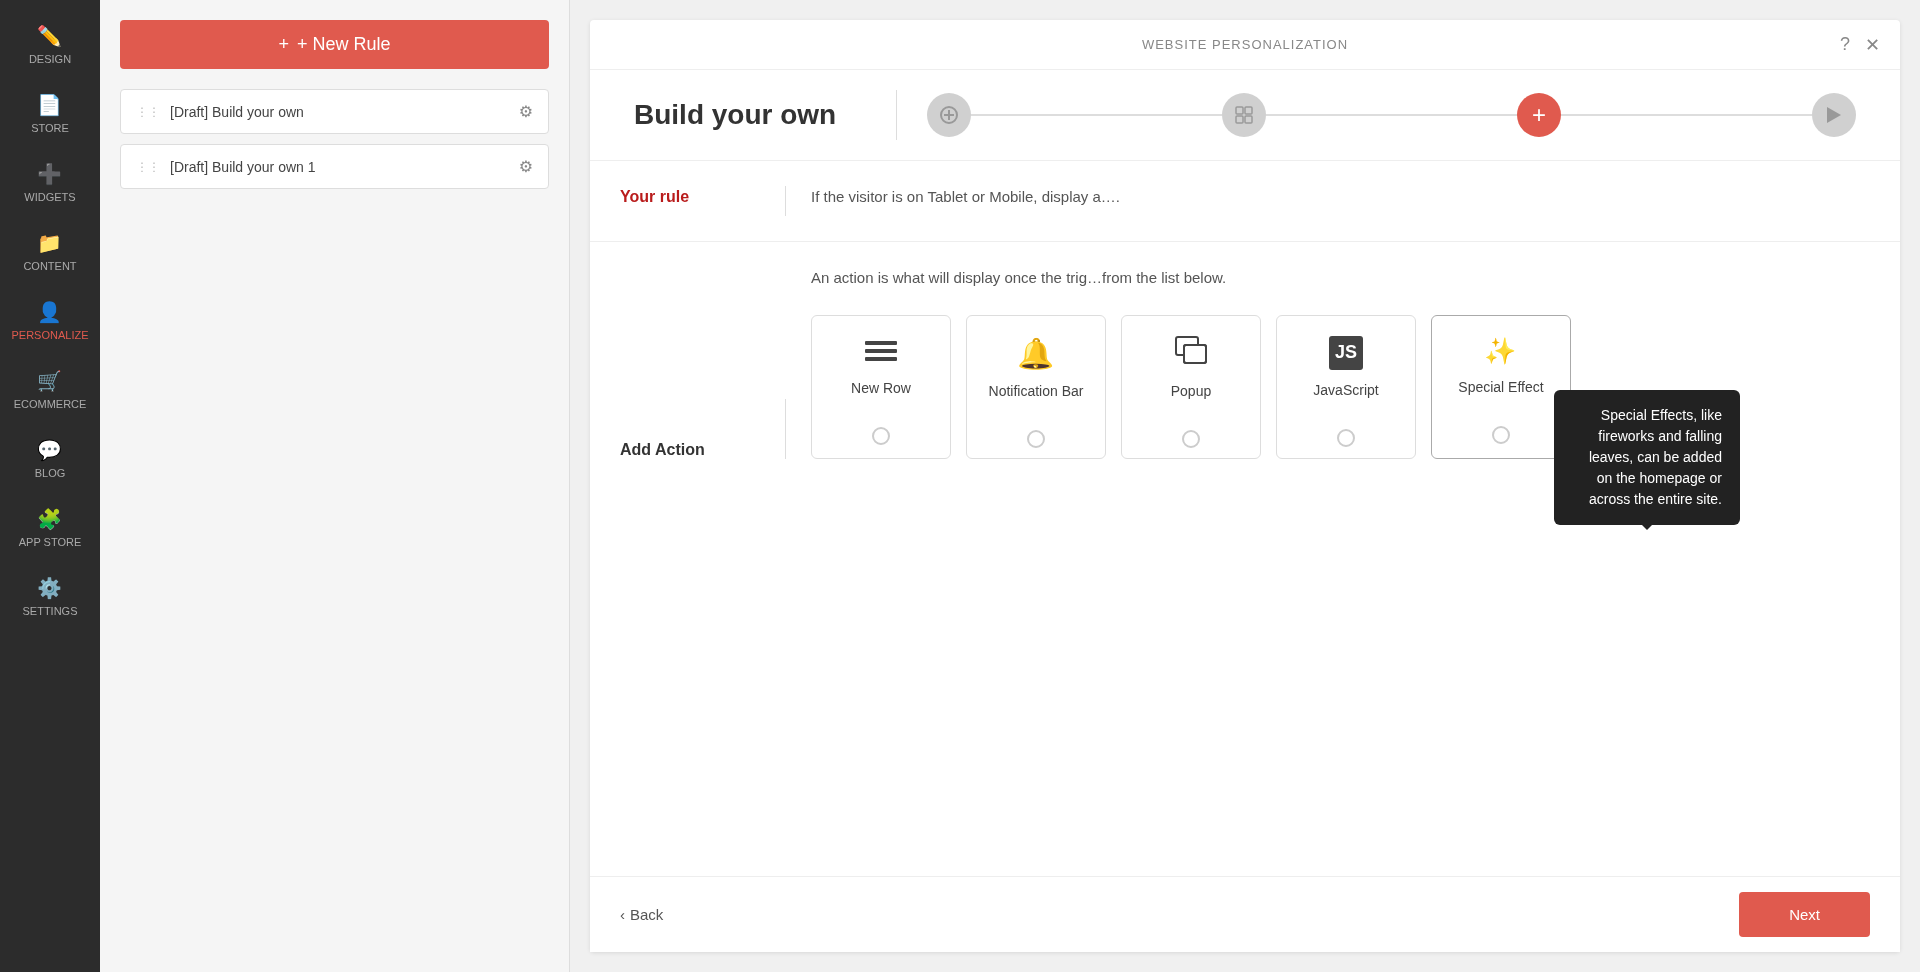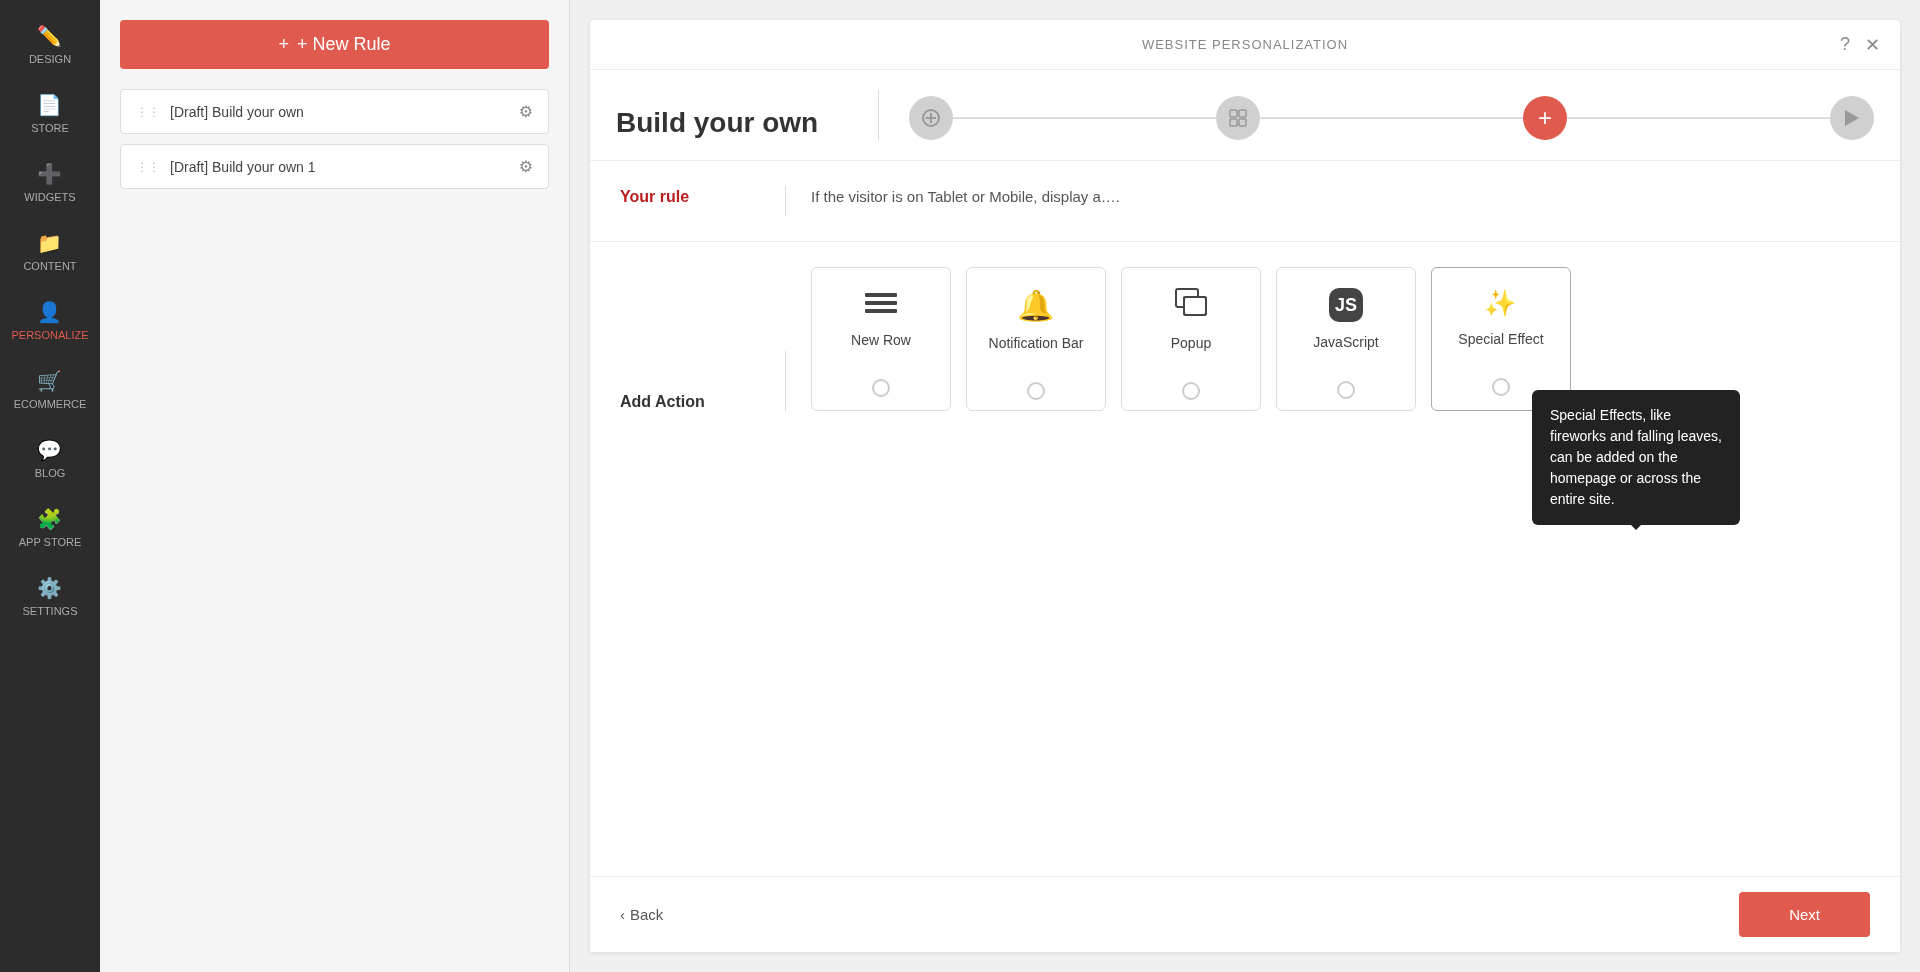--- a/index.html
+++ b/index.html
@@ -107,22 +107,22 @@
       text-transform: uppercase;
       position: absolute;
       left: 50%;
       transform: translateX(-50%);
     }
     .panel-actions { display: flex; gap: 15px; color: #888; font-size: 16px; margin-left: auto; cursor: pointer; }
 
     
     .stepper {
       display: flex;
-      align-items: flex-end;
-      padding: 20px 26px;
+      align-items: center;
+      padding: 20px 44px;
       border-bottom: 1px solid #eee;
       gap: 0;
     }
     .step-title { font-size: 28px; font-weight: 600; color: #333; line-height: 1.2; padding-right: 30px; }
     .step-divider { width: 1px; background: #ddd; height: 50px; margin: 0 30px; }
     .step-circles { display: flex; align-items: center; flex: 1; gap: 0; }
     .step-circle {
       width: 44px; height: 44px;
       border-radius: 50%;
       display: flex; align-items: center; justify-content: center;
@@ -186,22 +186,22 @@
 
     
     .tooltip-box {
       position: absolute;
       background: #222;
       color: white;
       border-radius: 6px;
       padding: 15px 18px;
       font-size: 14px;
       line-height: 1.5;
-      width: 208px;
-      text-align: left;
+      width: 186px;
+      text-align: right;
       top: 370px;
       right: 160px;
       z-index: 100;
     }
     .tooltip-box::after {
       content: '';
       position: absolute;
       bottom: -10px;
       left: 50%;
       transform: translateX(-50%);
@@ -351,20 +351,23 @@
       <div class="rule-section">
         <span class="rule-label">Your rule</span>
         <div class="rule-divider-v"></div>
         <span class="rule-text">If the visitor is on Tablet or Mobile, display a….</span>
       </div>
 
       <div class="action-section">
         <span class="action-label">Add Action</span>
         <div class="action-divider-v"></div>
         <div class="action-right">
+          <p class="action-description">
+            An action is what will display once the trig…from the list below.
+          </p>
           <div class="action-cards">
 
             <div class="action-card">
               <div class="card-icon">
                 <svg width="32" height="20" viewBox="0 0 32 20" fill="#444">
                   <rect y="0" width="32" height="4" rx="1"></rect>
                   <rect y="8" width="32" height="4" rx="1"></rect>
                   <rect y="16" width="32" height="4" rx="1"></rect>
                 </svg>
               </div>
@@ -384,21 +387,21 @@
                   <rect x="1" y="1" width="22" height="18" rx="2"></rect>
                   <rect x="9" y="9" width="22" height="18" rx="2" fill="white"></rect>
                   <rect x="9" y="9" width="22" height="18" rx="2"></rect>
                 </svg>
               </div>
               <span class="card-label">Popup</span>
               <div class="card-radio"></div>
             </div>
 
             <div class="action-card">
-              <div class="card-icon" style="font-size:18px; font-weight:bold; background:#444; color:white; width:34px; height:34px; display:flex; align-items:center; justify-content:center; border-radius:10px;">JS</div>
+              <div class="card-icon" style="font-size:18px; font-weight:bold; background:#444; color:white; width:34px; height:34px; display:flex; align-items:center; justify-content:center; border-radius:3px;">JS</div>
               <span class="card-label">JavaScript</span>
               <div class="card-radio"></div>
             </div>
 
             <div class="action-card" style="border-color:#aaa;">
               <div class="card-icon" style="font-size:26px;">✨</div>
               <span class="card-label">Special Effect</span>
               <div class="card-radio"></div>
             </div>
           </div>

